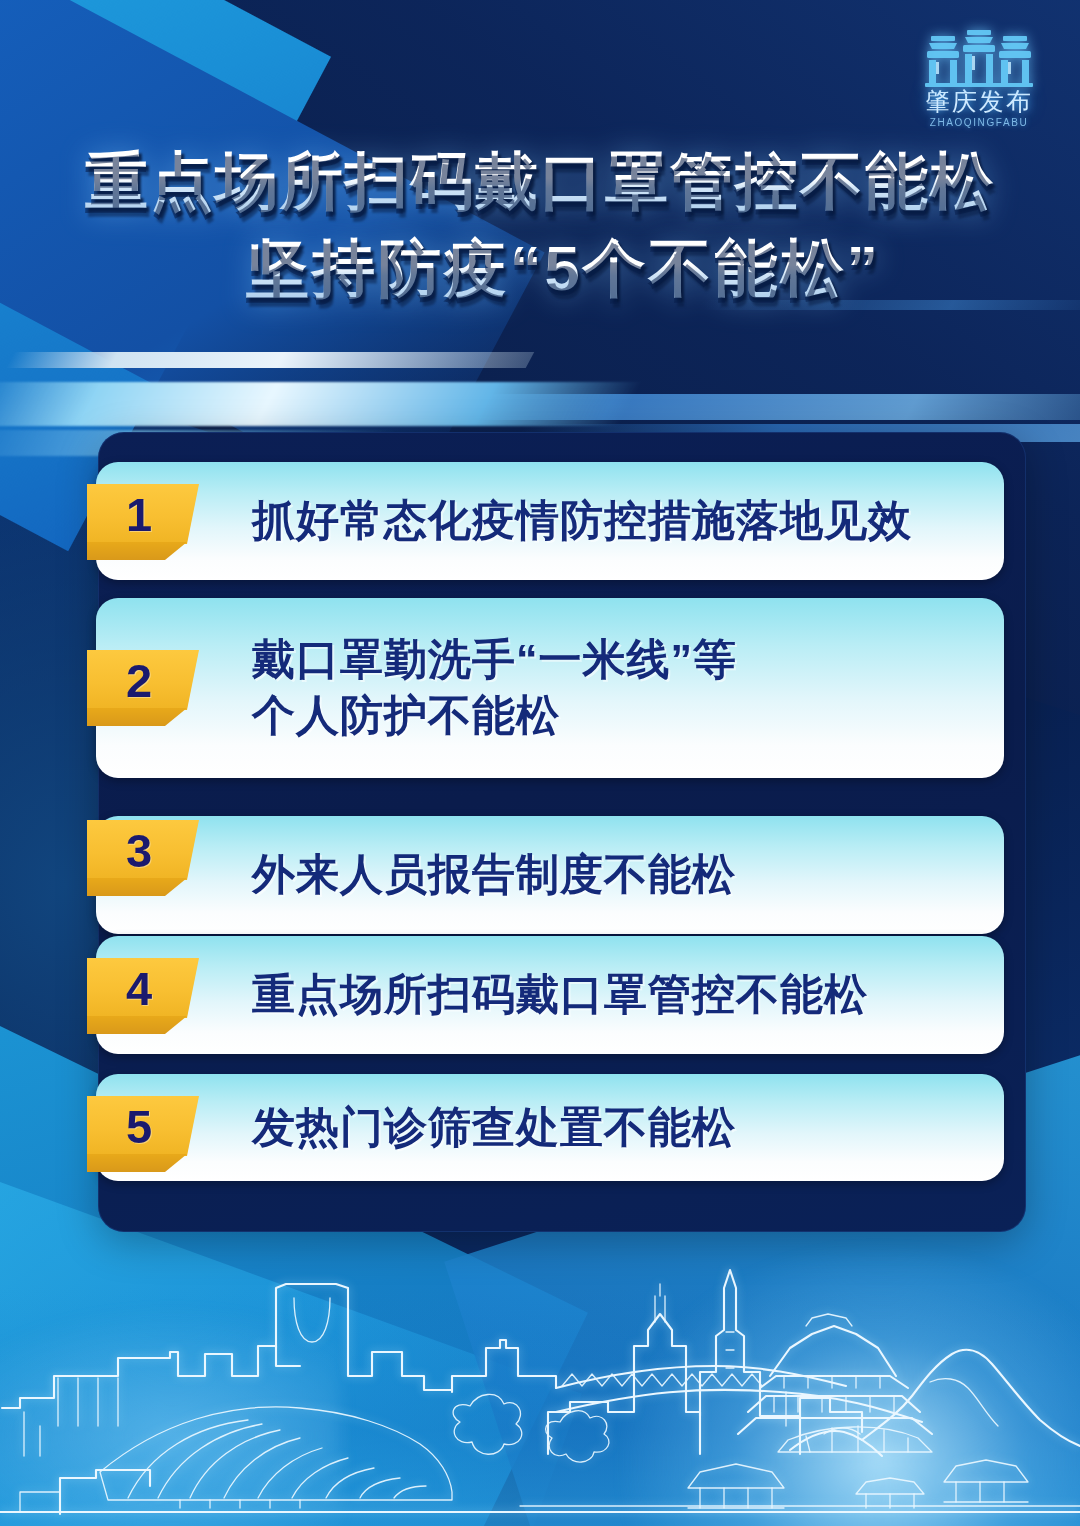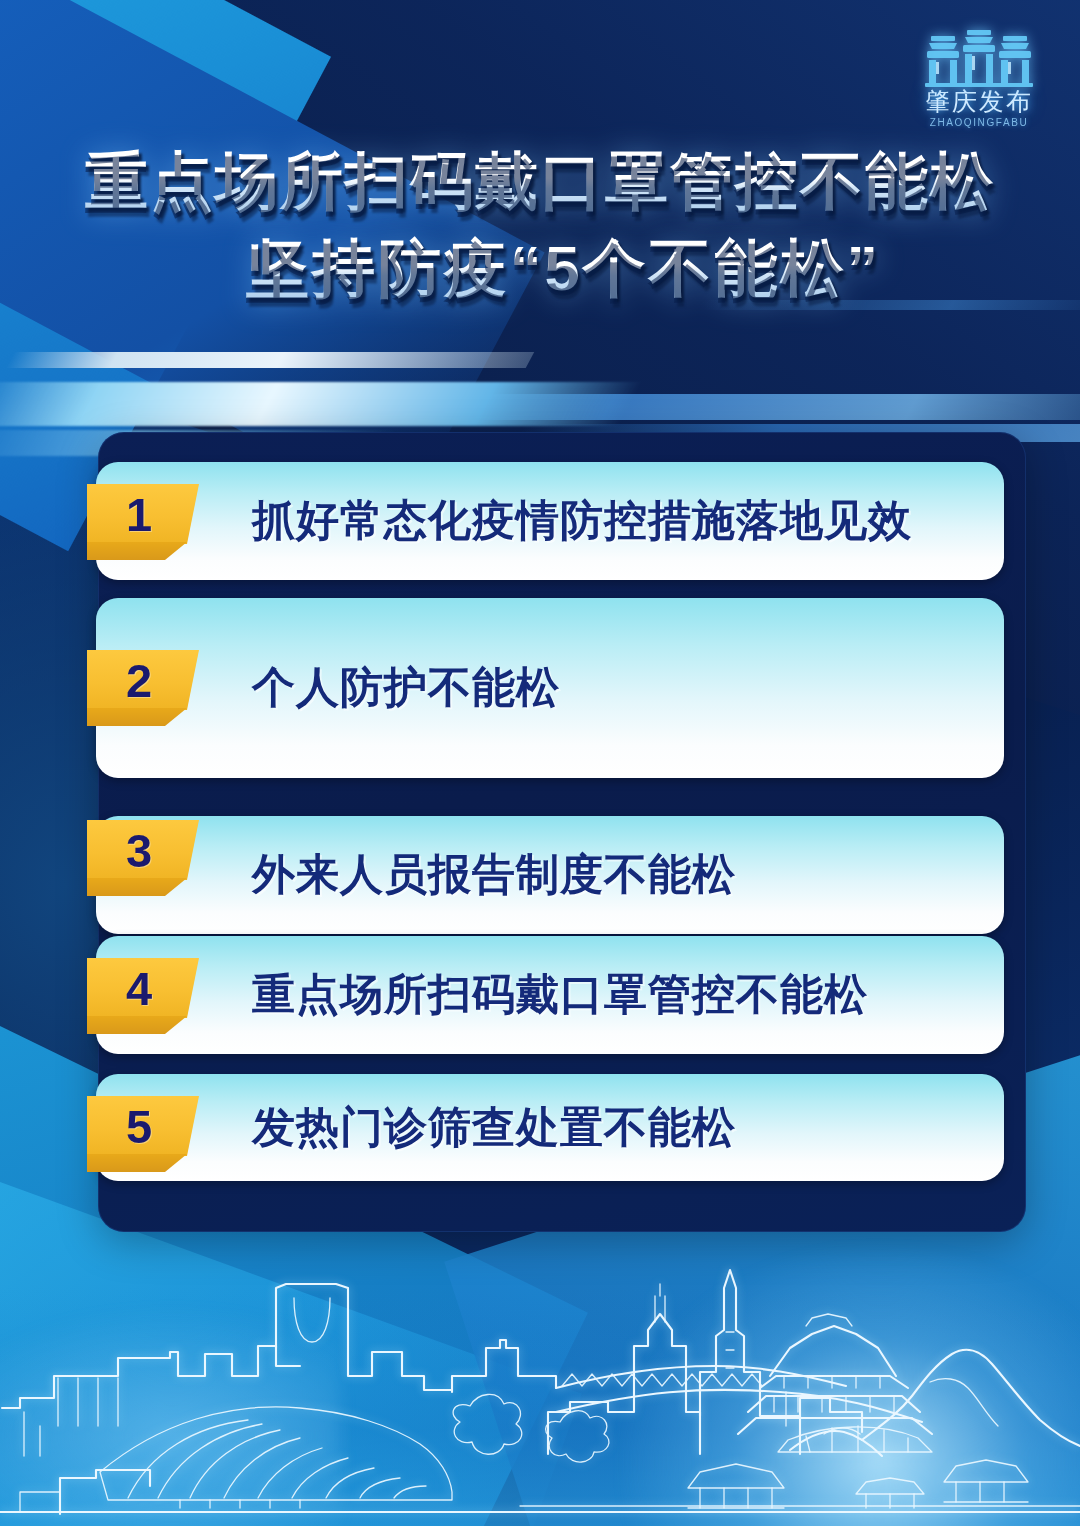--- a/index.html
+++ b/index.html
@@ -344,20 +344,21 @@
       <div class="badge" style="top:22px">
         <div class="face"></div>
         <div class="fold"></div>
         <div class="num">1</div>
       </div>
     </div>
 
     <div class="row" style="top:166px;height:180px">
       <div class="card" style="top:0;height:180px;width:908px">
         <div class="card-text">
+          <div class="card-line">戴口罩勤洗手“一米线”等</div>
           <div class="card-line">个人防护不能松</div>
         </div>
       </div>
       <div class="badge" style="top:52px">
         <div class="face"></div>
         <div class="fold"></div>
         <div class="num">2</div>
       </div>
     </div>
 

